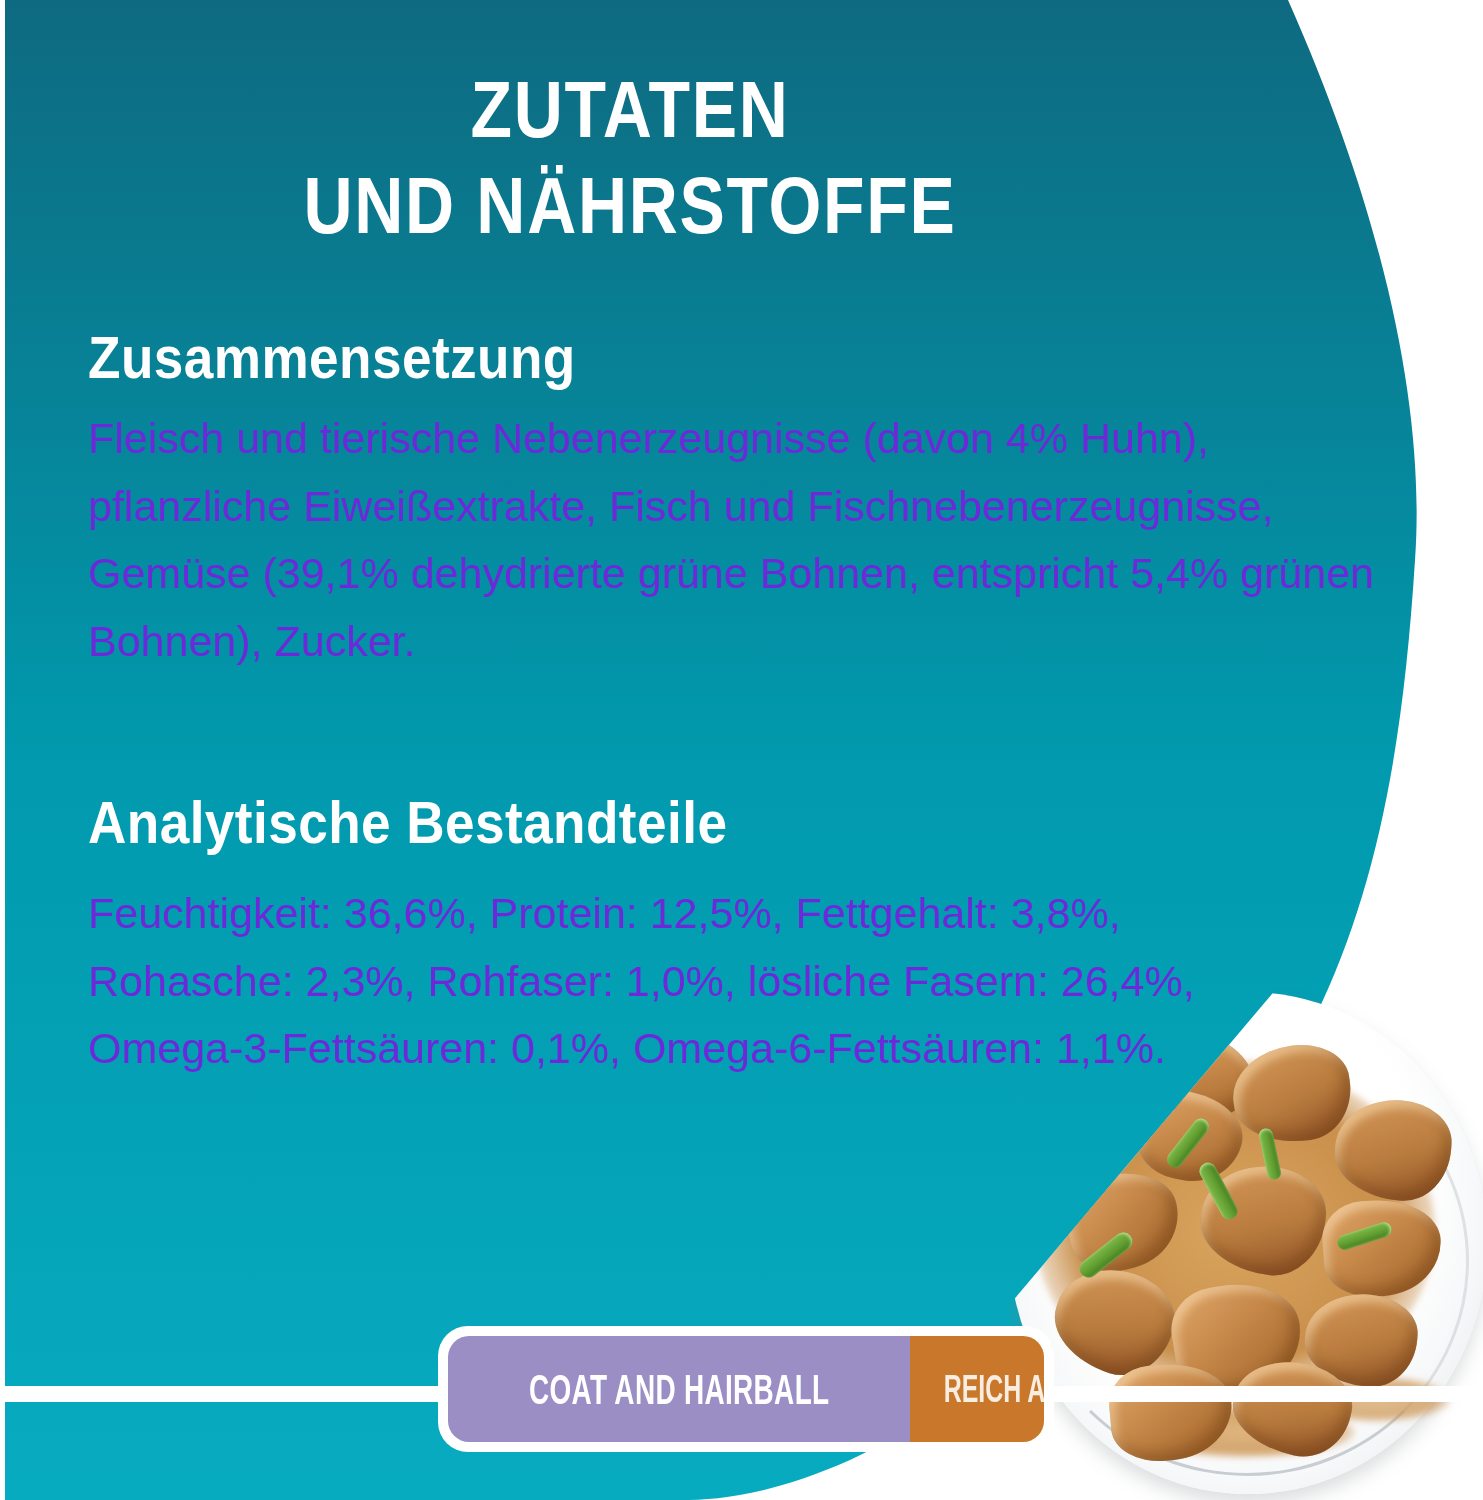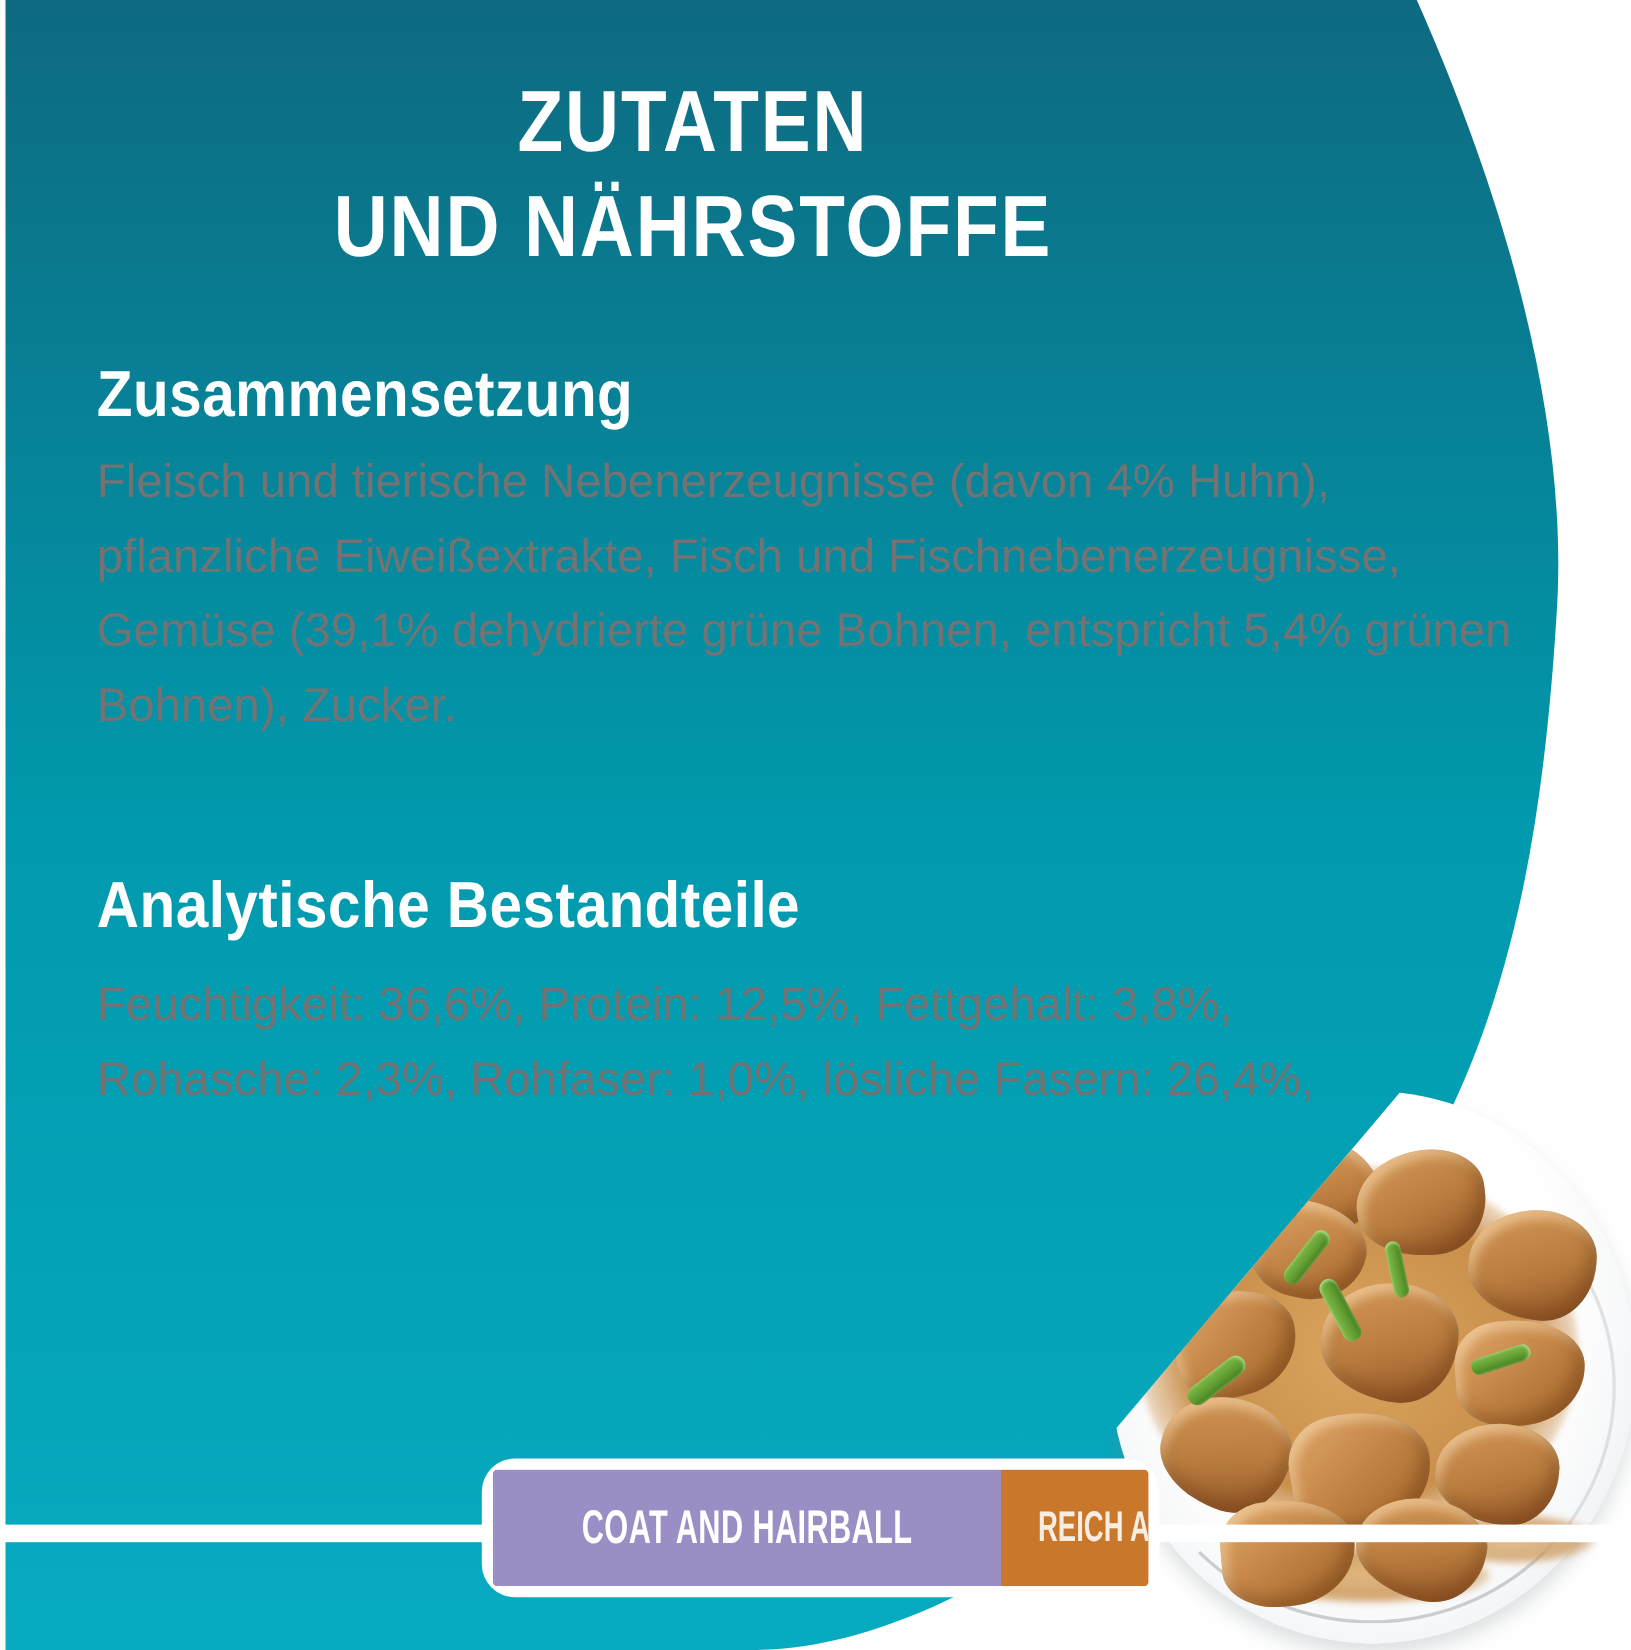--- a/index.html
+++ b/index.html
@@ -43,21 +43,21 @@
     transform: scaleX(0.9);
     transform-origin: 0 0;
     white-space: nowrap;
   }
   .heading-composition { top: 324px; }
   .heading-analysis   { top: 789px; }
   .body-lines {
     position: absolute;
     left: 88px;
     z-index: 5;
-    color: #737373;
+    color: #6d28d9;
     font-size: 43px;
     line-height: 67.5px;
     white-space: nowrap;
   }
   .lines-composition { top: 405px; }
   .lines-analysis    { top: 880px; }
 
   
   .plate-wrap {
     position: absolute;
@@ -124,21 +124,21 @@
     width: 616px; height: 126px;
     background: #ffffff;
     border-radius: 30px;
     z-index: 4;
     box-sizing: border-box;
     padding: 10px;
   }
   .badge-inner {
     display: flex;
     width: 100%; height: 100%;
-    border-radius: 4px;
+    border-radius: 21px;
     overflow: hidden;
   }
   .badge-left {
     flex: 0 0 302px;
     background: #9a8ec5;
     display: flex; align-items: center; justify-content: center;
   }
   .badge-left-label {
     display: inline-block;
     color: #ffffff;
@@ -236,15 +236,16 @@
     <div>Fleisch und tierische Nebenerzeugnisse (davon 4% Huhn),</div>
     <div>pflanzliche Eiweißextrakte, Fisch und Fischnebenerzeugnisse,</div>
     <div>Gemüse (39,1% dehydrierte grüne Bohnen, entspricht 5,4% grünen</div>
     <div>Bohnen), Zucker.</div>
   </div>
 
   <div class="section-heading heading-analysis">Analytische Bestandteile</div>
   <div class="body-lines lines-analysis">
     <div>Feuchtigkeit: 36,6%, Protein: 12,5%, Fettgehalt: 3,8%,</div>
     <div>Rohasche: 2,3%, Rohfaser: 1,0%, lösliche Fasern: 26,4%,</div>
+    <div>Omega-3-Fettsäuren: 0,1%, Omega-6-Fettsäuren: 1,1%.</div>
   </div>
 
 </div>
 
 </body></html>

